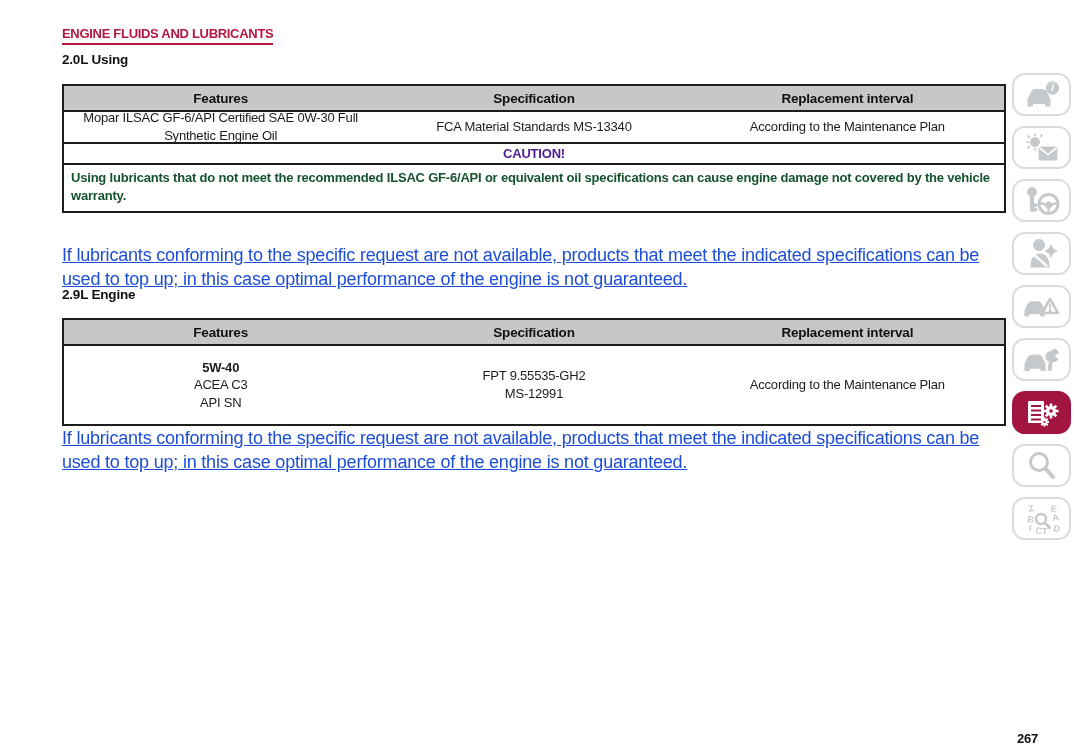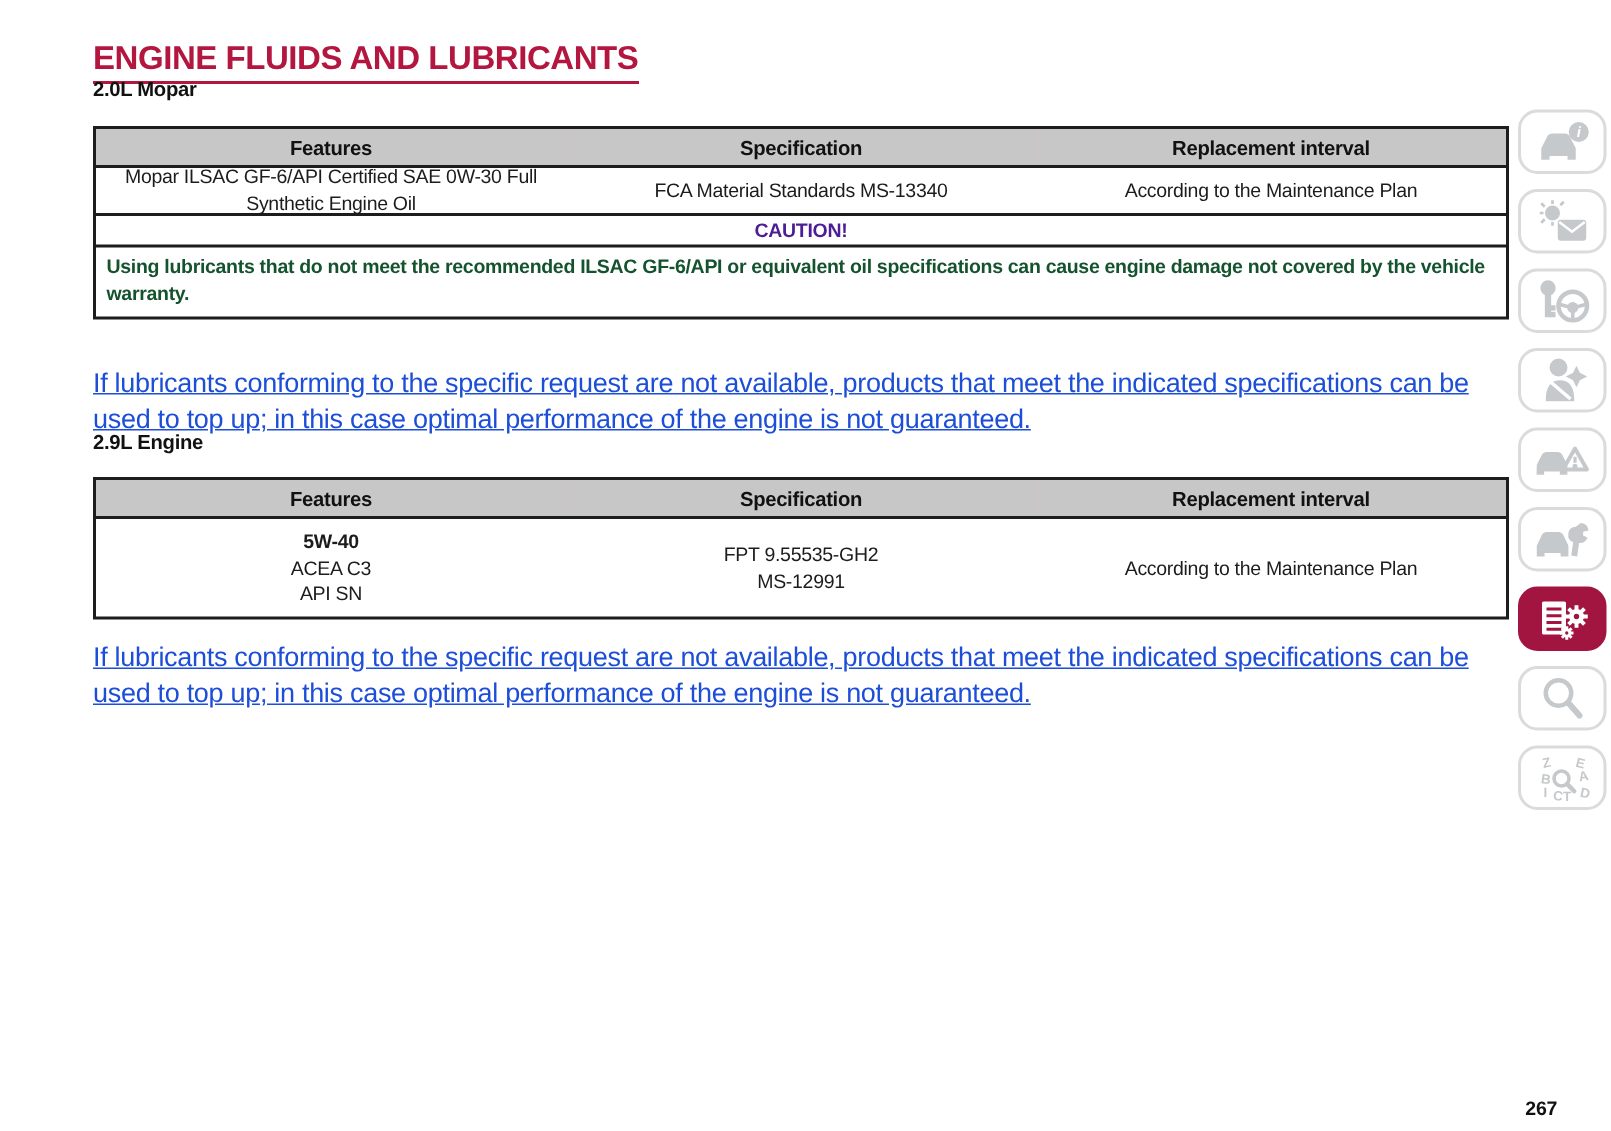--- a/index.html
+++ b/index.html
@@ -2,21 +2,21 @@
 <html><head>
 <meta charset="utf-8">
 <style>
   * { margin:0; padding:0; box-sizing:border-box; }
   html,body { width:1074px; height:754px; background:#ffffff; overflow:hidden; }
   body { font-family:"Liberation Sans", sans-serif; color:#1c1c1c; letter-spacing:-0.2px; }
   .page { position:relative; width:1074px; height:754px; background:#fff; }
 
   .doc-title {
     position:absolute; left:62px; top:26px;
-    font-size:22px; font-weight:bold; color:#B3173F;
+    font-size:13px; font-weight:bold; color:#B3173F;
     border-bottom:2px solid #B3173F; padding-bottom:2px;
     letter-spacing:-0.3px;
   }
   .engine-heading {
     position:absolute; left:62px; font-size:13.5px; font-weight:bold; color:#111;
   }
   .h20 { top:52px; }
   .h29 { top:287px; }
 
   .otable {
@@ -31,21 +31,21 @@
     font-size:13.5px; font-weight:bold; color:#111;
   }
   .th + .th { }
   .trow { display:flex; }
   .bline { border-bottom:2px solid #1d1d1d; }
   .cell {
     flex:1; display:flex; flex-direction:column; align-items:center; justify-content:center;
     text-align:center; font-size:13px; color:#1c1c1c; padding:5px 10px; line-height:1.35;
   }
   .row1 { height:32px; }
-  .row2 { height:65px;border-radius:14px; }
+  .row2 { height:78px;border-radius:14px; }
   .features-20 { max-width:330px; align-self:center; }
   .caution-row {
     height:21px; display:flex; align-items:center; justify-content:center;
     font-size:13px; font-weight:bold; color:#4c1d95;
   }
   .warning-row {
     padding:4px 7px 6px 7px; font-size:13px; font-weight:bold; color:#14532d; line-height:1.38;
     text-align:left;
   }
   .bold-line { font-weight:bold; }
@@ -76,21 +76,21 @@
   .side-btn svg { display:block; }
   .idx-letter { font-family:"Liberation Sans",sans-serif; font-weight:bold; font-size:9px; fill:#C6C9CB; }
 </style>
 </head>
 <body>
 
 <div class="page">
 
   <div class="doc-title">ENGINE FLUIDS AND LUBRICANTS</div>
 
-  <div class="engine-heading h20">2.0L Mopar</div>
+  <div class="engine-heading h20">2.0L Using</div>
 
   <div class="otable t1">
     <div class="thead">
       <div class="th">Features</div>
       <div class="th">Specification</div>
       <div class="th">Replacement interval</div>
     </div>
     <div class="trow row1 bline">
       <div class="cell">
         <span class="features-20">Mopar ILSAC GF-6/API Certified SAE 0W-30 Full Synthetic Engine Oil</span>

